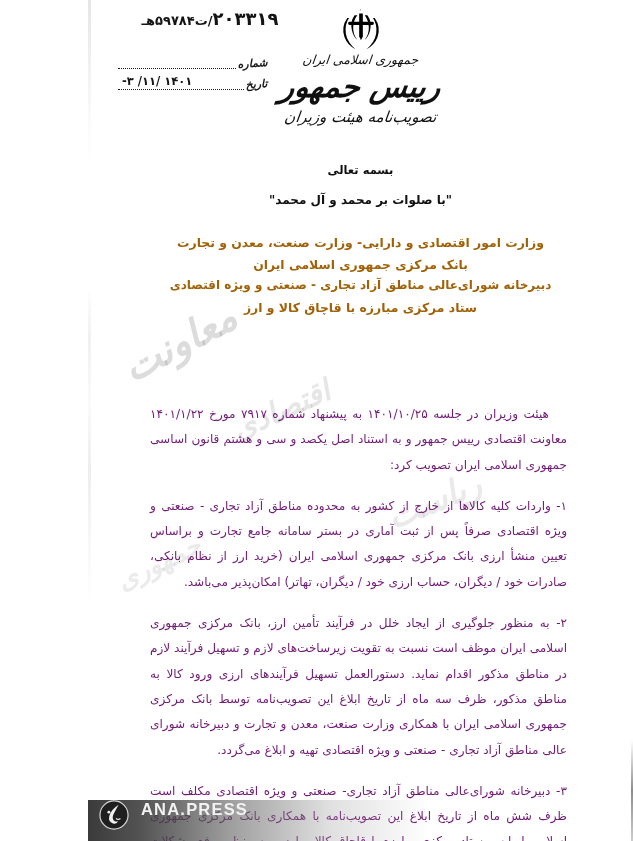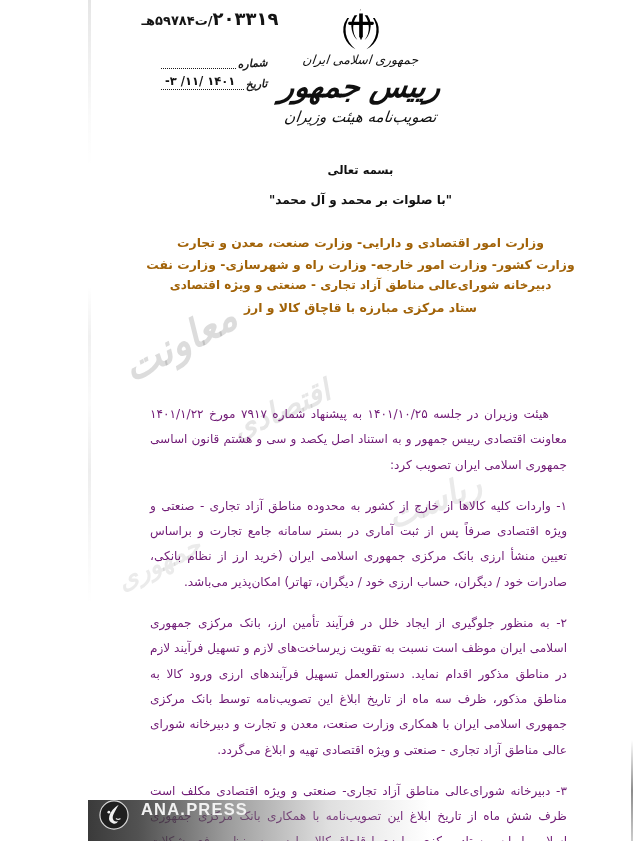--- a/index.html
+++ b/index.html
@@ -86,21 +86,20 @@
     font-weight: bold;
     white-space: nowrap;
     transform: rotate(-4deg);
     transform-origin: bottom right;
   }
   .stamp-line {
     flex: 1;
     border-bottom: 1.5px dotted #1d1d1d;
     height: 14px;
     position: relative;
-    margin-left: 43px;
   }
   .stamp-value {
     position: absolute;
     bottom: 1px;
     left: 4px;
     font-size: 11.5px;
     font-weight: bold;
     color: #151515;
     white-space: nowrap;
     letter-spacing: 0.2px;
@@ -333,21 +332,21 @@
     <div class="lh-line lh-sub">تصویب‌نامه هیئت وزیران</div>
   </div>
 
   <div class="basmala">
     <div class="basmala-l1">بسمه تعالی</div>
     <div class="basmala-l2">"با صلوات بر محمد و آل محمد"</div>
   </div>
 
   <div class="addressees">
     <div class="addr-line">وزارت امور اقتصادی و دارایی- وزارت صنعت، معدن و تجارت</div>
-    <div class="addr-line">وزارت کشور- وزارت امور خارجه- وزارت راه و شهرسازی- وزارت نفت</div>
+    <div class="addr-line">بانک مرکزی جمهوری اسلامی ایران</div>
     <div class="addr-line thin">دبیرخانه شورای‌عالی مناطق آزاد تجاری - صنعتی و ویژه اقتصادی</div>
     <div class="addr-line">ستاد مرکزی مبارزه با قاچاق کالا و ارز</div>
   </div>
 
   <div class="wm wm-1">معاونت</div>
   <div class="wm wm-2">اقتصادی</div>
   <div class="wm wm-3">ریاست</div>
   <div class="wm wm-4">جمهوری</div>
 
   <div class="body-text">

